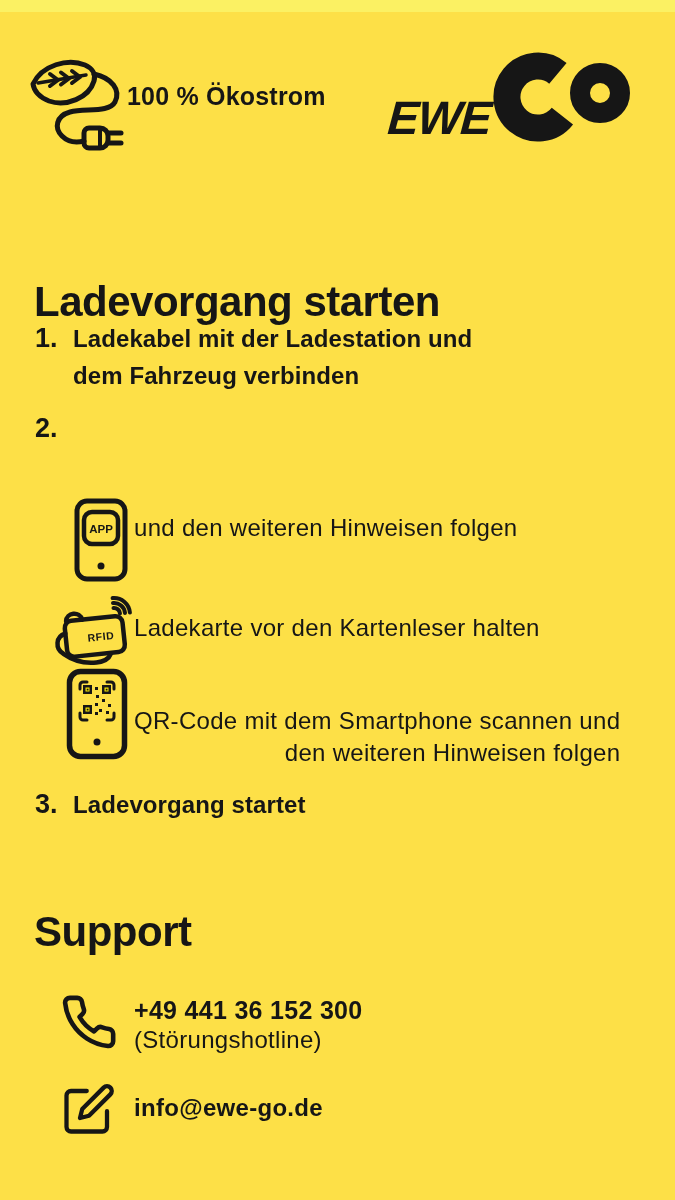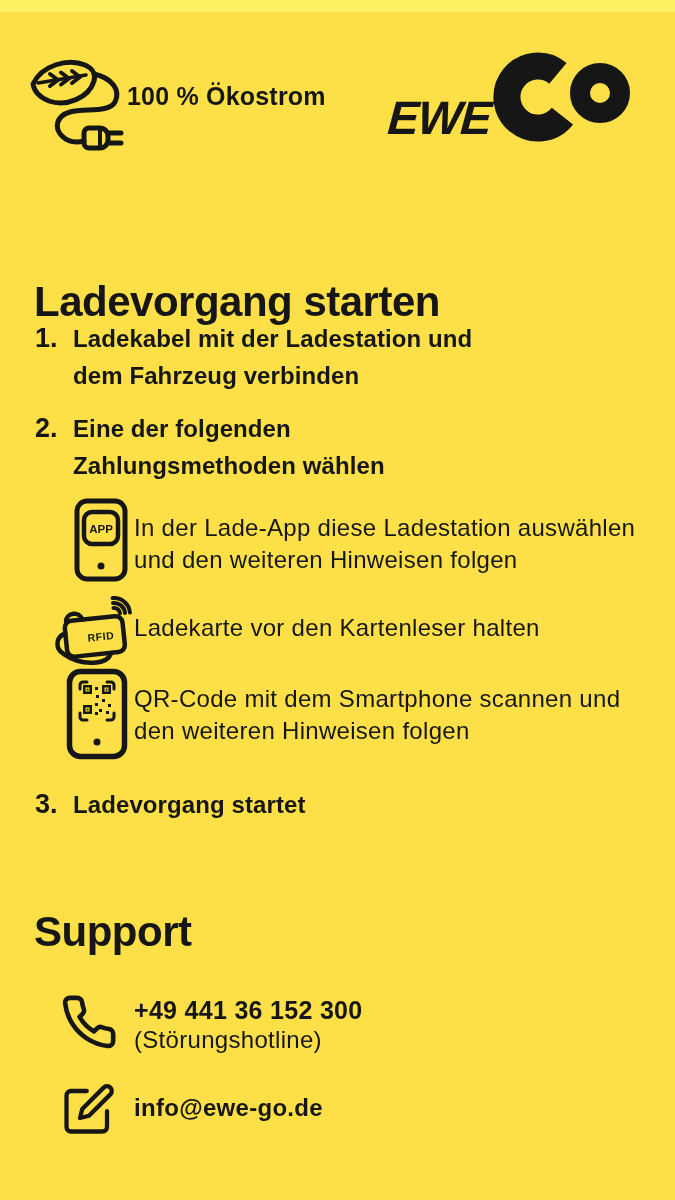--- a/index.html
+++ b/index.html
@@ -93,33 +93,28 @@
 
   <div class="abs h1">Ladevorgang starten</div>
 
   <div class="abs step-num" style="left:35px; top:320px;">1.</div>
   <div class="abs step-text" style="left:73px; top:320px;">
     <div>Ladekabel mit der Ladestation und</div>
     <div>dem Fahrzeug verbinden</div>
   </div>
 
   <div class="abs step-num" style="left:35px; top:410px;">2.</div>
-  <div class="abs step-text" style="left:73px; top:410px;">
-    <div>Eine der folgenden</div>
-    <div>Zahlungsmethoden wählen</div>
-  </div>
 
   <svg class="abs" style="left:74px; top:498px;" width="54" height="84" viewBox="0 0 54 84">
     <rect class="stroke" stroke-width="5" x="3" y="3" width="48" height="78" rx="10"></rect>
     <rect class="stroke" stroke-width="4.5" x="10" y="14" width="34" height="32" rx="8"></rect>
     <text x="27" y="34.5" text-anchor="middle" font-family="Liberation Sans, sans-serif" font-size="11.5" font-weight="700" fill="#161616">APP</text>
     <circle cx="27" cy="68" r="3.5" fill="#161616"></circle>
   </svg>
   <div class="abs method-text" style="left:134px; top:512px;">
-    <div>In der Lade-App diese Ladestation auswählen</div>
     <div>und den weiteren Hinweisen folgen</div>
   </div>
 
   <svg class="abs" style="left:54px; top:588px;" width="90" height="80" viewBox="0 0 90 80">
     <path class="stroke" stroke-width="4" d="M59.5 20 A6 6 0 0 1 66 25.5"></path>
     <path class="stroke" stroke-width="4" d="M59 15 A11 11 0 0 1 71 25"></path>
     <path class="stroke" stroke-width="4" d="M58.6 10.1 A16 16 0 0 1 75.9 24.6"></path>
     <g transform="rotate(-6 45 50)">
       <rect class="stroke" stroke-width="4.5" x="12" y="30" width="58" height="36" rx="7"></rect>
       <text x="47" y="52.5" text-anchor="middle" font-family="Liberation Sans, sans-serif" font-size="10.5" font-weight="700" letter-spacing="0.5" fill="#161616">RFID</text>
@@ -155,21 +150,21 @@
       <rect x="38.5" y="19.5" width="4" height="4"></rect>
       <rect x="19.5" y="39.5" width="4" height="4"></rect>
     </g>
     <g fill="#161616">
       <rect x="20.7" y="20.7" width="1.8" height="1.8"></rect>
       <rect x="39.7" y="20.7" width="1.8" height="1.8"></rect>
       <rect x="20.7" y="40.7" width="1.8" height="1.8"></rect>
     </g>
     <circle cx="31" cy="74" r="3.5" fill="#161616"></circle>
   </svg>
-  <div class="abs method-text" style="left:134px; top:683px;">
+  <div class="abs method-text" style="left:134px; top:705px;text-align:right;">
     <div>QR-Code mit dem Smartphone scannen und</div>
     <div>den weiteren Hinweisen folgen</div>
   </div>
 
   <div class="abs step-num" style="left:35px; top:786px;">3.</div>
   <div class="abs step-text" style="left:73px; top:786px;">
     <div>Ladevorgang startet</div>
   </div>
 
   <div class="abs h2">Support</div>

